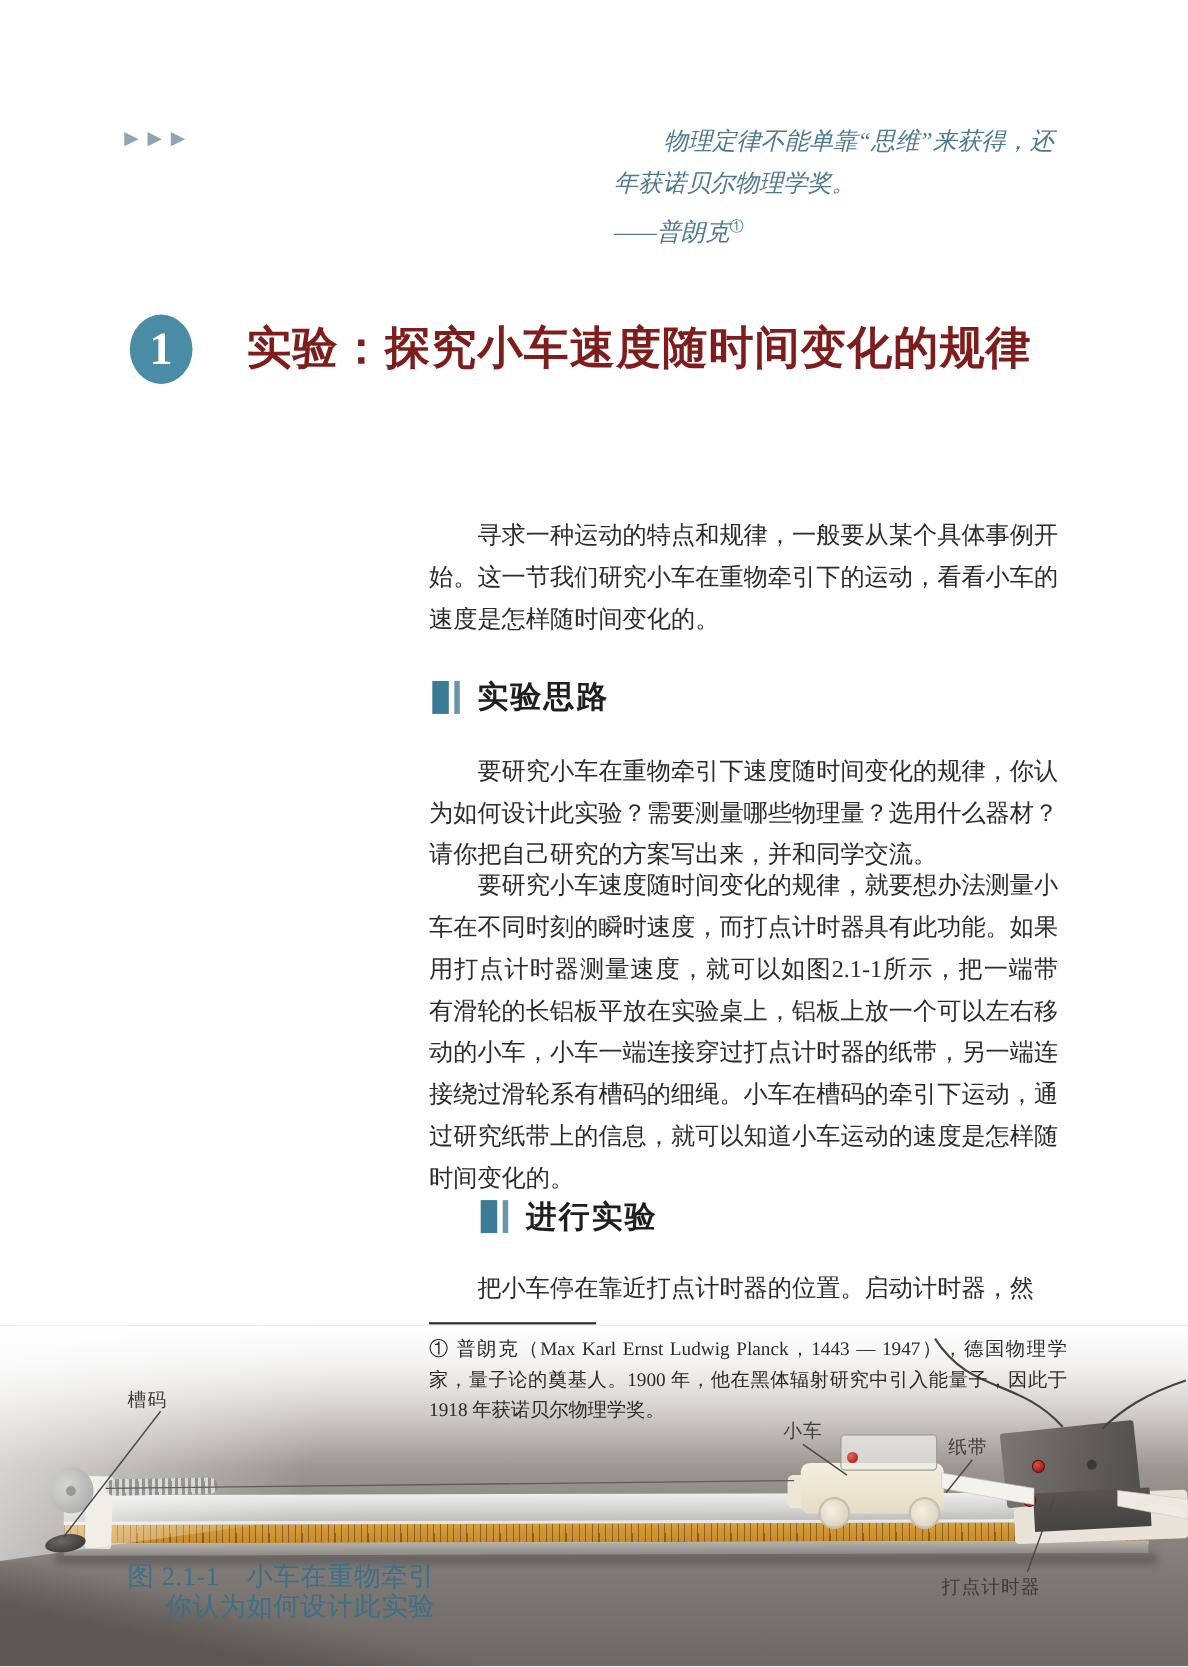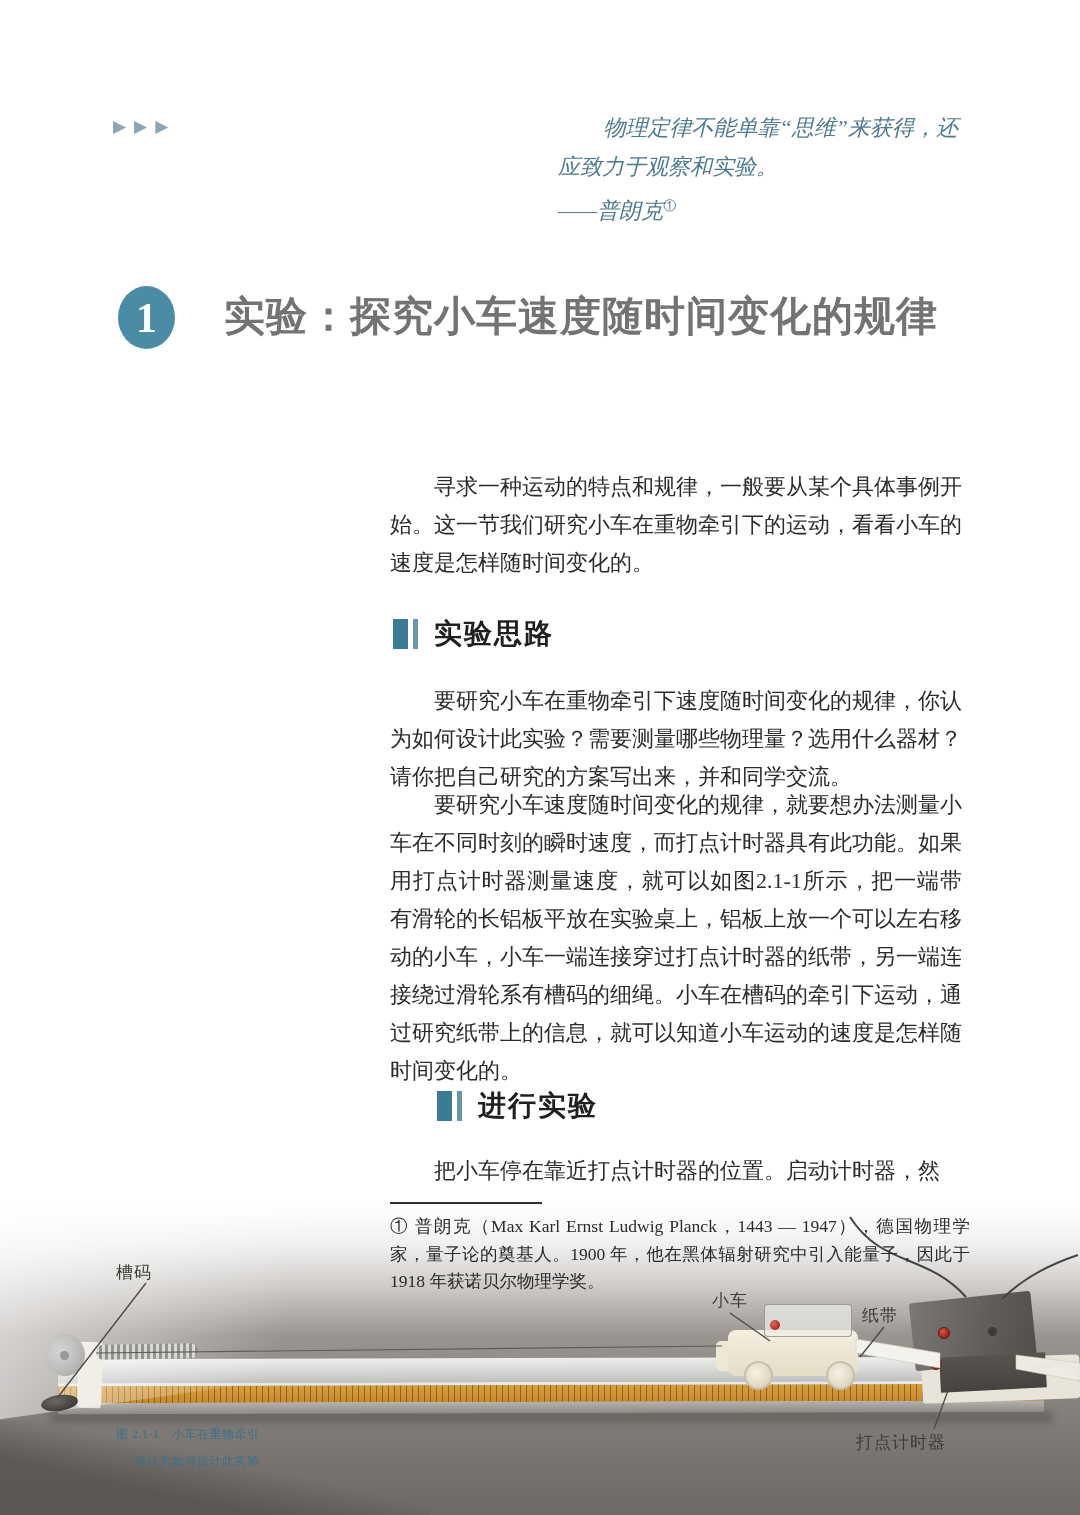--- a/index.html
+++ b/index.html
@@ -18,21 +18,21 @@
     color:#4e7a8e;font-size:22px;line-height:39px;font-style:italic;}
   .quote .q1{text-align:right;}
   .quote .q2{text-align:left;}
   .quote .q3{}
   .quote sup{font-size:13px;font-style:normal;}
   
   .badge{position:absolute;left:118px;top:286px;width:57px;height:63px;border-radius:50%;
     background:#4a8ba6;color:#ffffff;display:flex;align-items:center;justify-content:center;
     font-size:42px;font-weight:bold;}
   .title{position:absolute;left:224px;top:292px;width:745px;margin:0;
-    font-size:41px;font-weight:bold;color:#737373;letter-spacing:1px;line-height:1.2;}
+    font-size:41px;font-weight:bold;color:#7f1d1d;letter-spacing:1px;line-height:1.2;}
   
   .body{position:absolute;left:390px;width:572px;margin:0;
     font-size:22px;line-height:38px;text-align:justify;text-indent:2em;color:#2b2b2b;}
   .p1{top:468px;}
   .p2{top:682px;}
   .p3{top:786px;}
   .p4{top:1152px;}
   
   .sub-heading{position:absolute;left:393px;display:flex;align-items:center;height:32px;}
   .sub-heading .bar-thick{width:15px;height:30px;background:#3c7b95;margin-right:5px;}
@@ -105,34 +105,34 @@
   .screw{position:absolute;left:988px;top:122px;width:9px;height:9px;border-radius:50%;background:#3a3a38;z-index:4;}
   
   .photo svg{position:absolute;left:0;top:0;z-index:4;}
   
   .ph-label{position:absolute;z-index:5;font-size:17px;color:#3d3c38;letter-spacing:1px;}
   .l-weights{left:116px;top:56px;}
   .l-cart{left:712px;top:84px;}
   .l-tape{left:862px;top:99px;}
   .l-timer{left:856px;top:226px;}
   .caption{position:absolute;left:116px;top:216px;z-index:5;
-    color:#39708a;font-size:12px;line-height:27px;letter-spacing:0.5px;}
+    color:#39708a;font-size:24px;line-height:27px;letter-spacing:0.5px;}
 </style>
 </head>
 <body>
 
 <div class="page">
 
   <div class="triangles">
     <span>▶</span><span>▶</span><span>▶</span>
   </div>
 
   <div class="quote">
     <div class="q1">物理定律不能单靠“思维”来获得，还</div>
-    <div class="q2">应致力于观察和实验。</div>
+    <div class="q2">年获诺贝尔物理学奖。</div>
     <div class="q3"><span>——普朗克</span><sup>①</sup></div>
   </div>
 
   <div class="badge">1</div>
   <h1 class="title">实验：探究小车速度随时间变化的规律</h1>
 
   <p class="body p1">寻求一种运动的特点和规律，一般要从某个具体事例开始。这一节我们研究小车在重物牵引下的运动，看看小车的速度是怎样随时间变化的。</p>
 
   <div class="sub-heading h-idea">
     <span class="bar-thick"></span>

